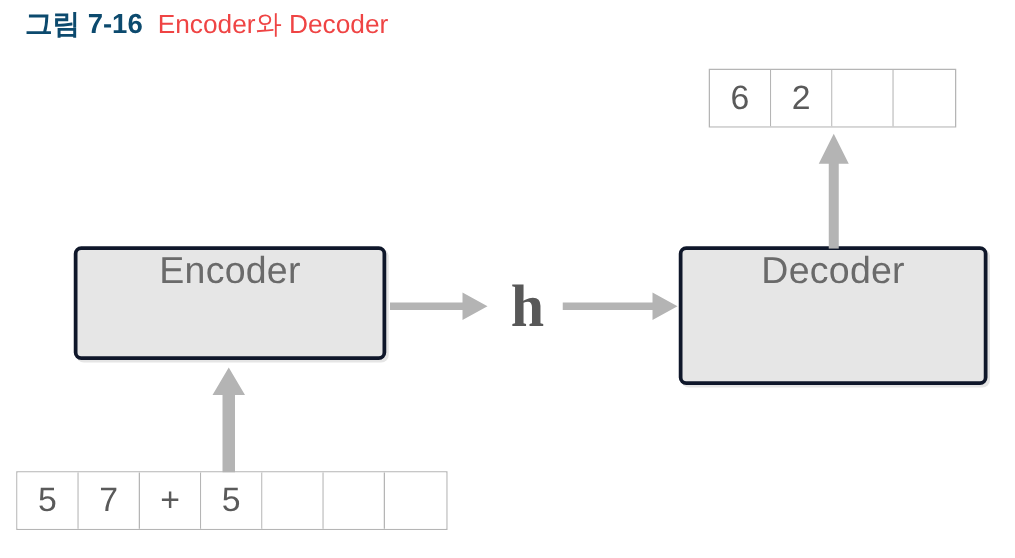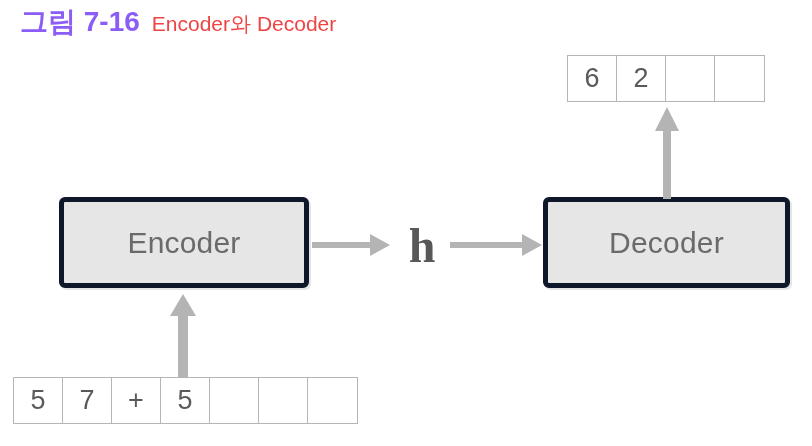--- a/index.html
+++ b/index.html
@@ -19,23 +19,23 @@
   
   .title {
     position: absolute;
     left: 20px;
     top: 8px;
     white-space: nowrap;
     line-height: 1;
   }
   .title-num {
     font-family: "Liberation Sans", sans-serif;
-    font-size: 28px;
+    font-size: 22px;
     font-weight: bold;
-    color: #8b5cf6;
+    color: #0c4a6e;
     letter-spacing: 0px;
   }
   .title-text {
     font-family: "Liberation Sans", sans-serif;
     font-size: 21px;
     font-weight: normal;
     color: #ef4444;
     margin-left: 12px;
   }
 
@@ -62,36 +62,35 @@
   }
   .cell:last-child { border-right: none; }
 
   #grid-top  { left: 567px; top: 55px; }
   #grid-bottom { left: 13px; top: 377px; }
 
   
   .box {
     position: absolute;
     background: #e6e6e6;
-    border: 5px solid #0f172a;
+    border: 3px solid #0f172a;
     border-radius: 6px;
     box-shadow: 2px 2px 0 rgba(0,0,0,0.10);
     display: flex;
-    align-items: center;
     justify-content: center;
     box-sizing: border-box;
   }
   .box-label {
     font-family: "Liberation Sans", sans-serif;
     font-size: 30px;
     color: #6a6a6a;
     letter-spacing: 0.2px;
   }
   #box-encoder { left: 59px;  top: 197px; width: 250px; height: 91px; }
-  #box-decoder { left: 543px; top: 197px; width: 247px; height: 91px; }
+  #box-decoder { left: 543px; top: 197px; width: 247px; height: 111px; }
 
   
   #h-symbol {
     position: absolute;
     left: 398px;
     top: 218px;
     width: 48px;
     height: 56px;
     display: flex;
     align-items: center;

